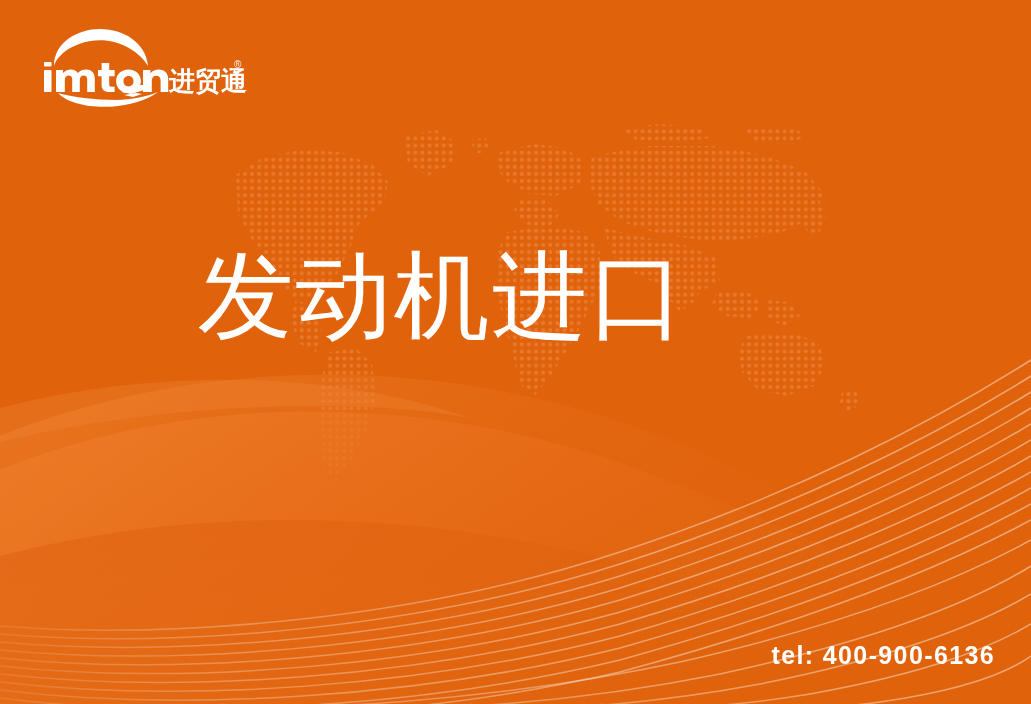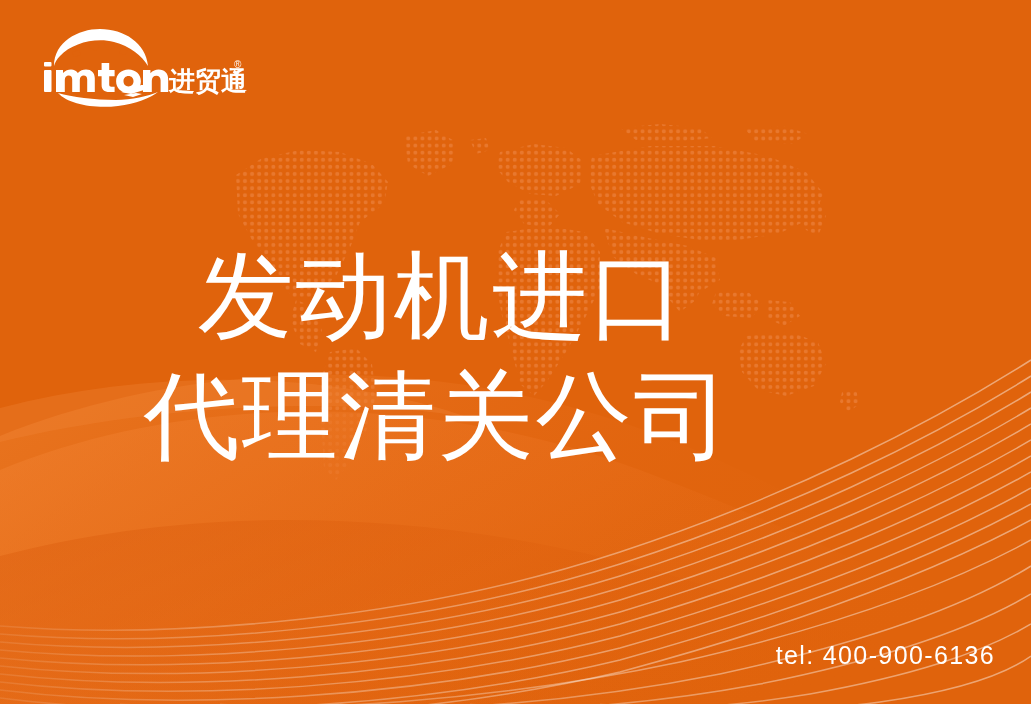--- a/index.html
+++ b/index.html
@@ -73,21 +73,21 @@
 
   
   #phone {
     position: absolute;
     right: 36px;
     bottom: 34px;
     z-index: 20;
     color: #ffffff;
     font-family: "Liberation Sans", "DejaVu Sans", sans-serif;
     font-size: 25px;
-    font-weight: 400;
+    font-weight: 700;
     letter-spacing: 0.055em;
     white-space: nowrap;
     margin-top: 36px;
   }
 </style>
 </head>
 <body>
 
 <div id="banner">
 
@@ -261,18 +261,17 @@
         <path d="M86,69 L98,67 L104,68 L95,71 Z" fill="#ffffff"></path>
       </g>
 
       <text x="131" y="64" font-family="'DejaVu Sans','Liberation Sans',sans-serif" font-size="26" font-weight="700" fill="#ffffff">进贸通</text>
       <text x="196" y="42" font-family="'Liberation Sans',sans-serif" font-size="10" fill="#ffffff" opacity="0.95">®</text>
     </svg>
   </div>
 
   <div id="headline">
     <span id="headline-line-1" class="headline-line">发动机进口</span>
-    <span id="headline-line-2" class="headline-line">代理清关公司</span>
   </div>
 
   <div id="phone">tel: 400-900-6136</div>
 
 </div>
 
 </body></html>

